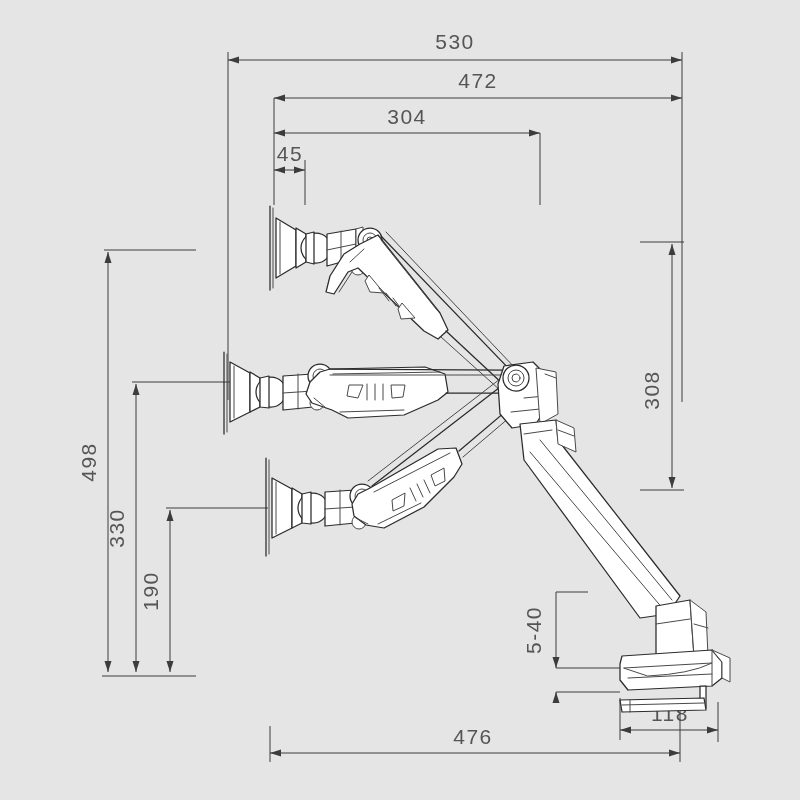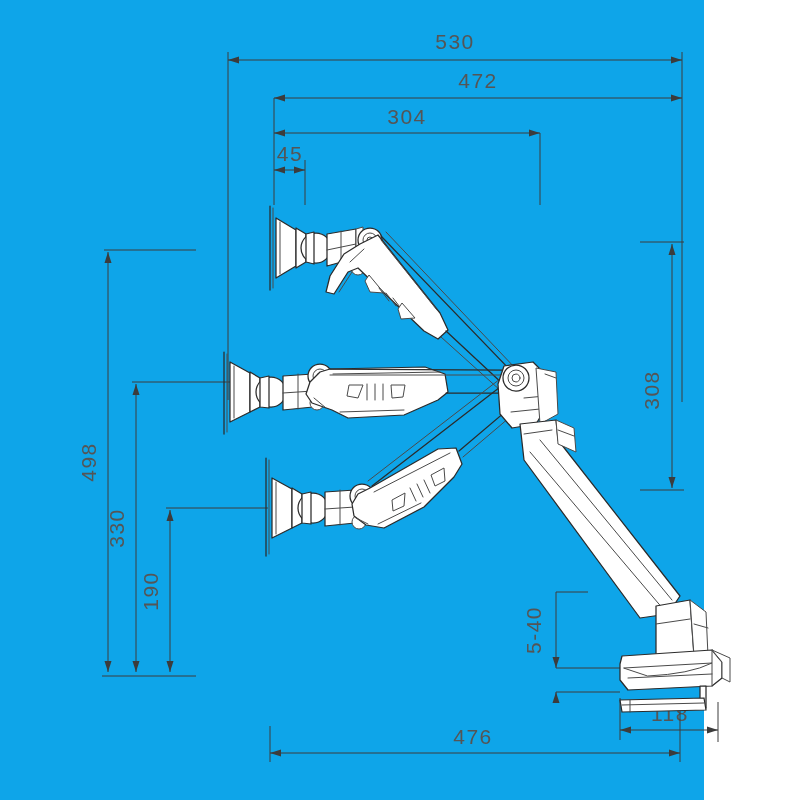--- a/index.html
+++ b/index.html
@@ -9,23 +9,23 @@
     background: #ffffff;
   }
   body {
     width: 800px;
     height: 800px;
     font-family: "Liberation Sans", sans-serif;
     overflow: hidden;
   }
   #drawing-root {
     position: relative;
-    width: 704px;
+    width: 800px;
     height: 800px;
-    background: #0ea5e9;
+    background: #e5e5e5;
   }
   svg.sheet {
     position: absolute;
     left: 0;
     top: 0;
     width: 800px;
     height: 800px;
     display: block;
   }
   .dimline, .extline {

